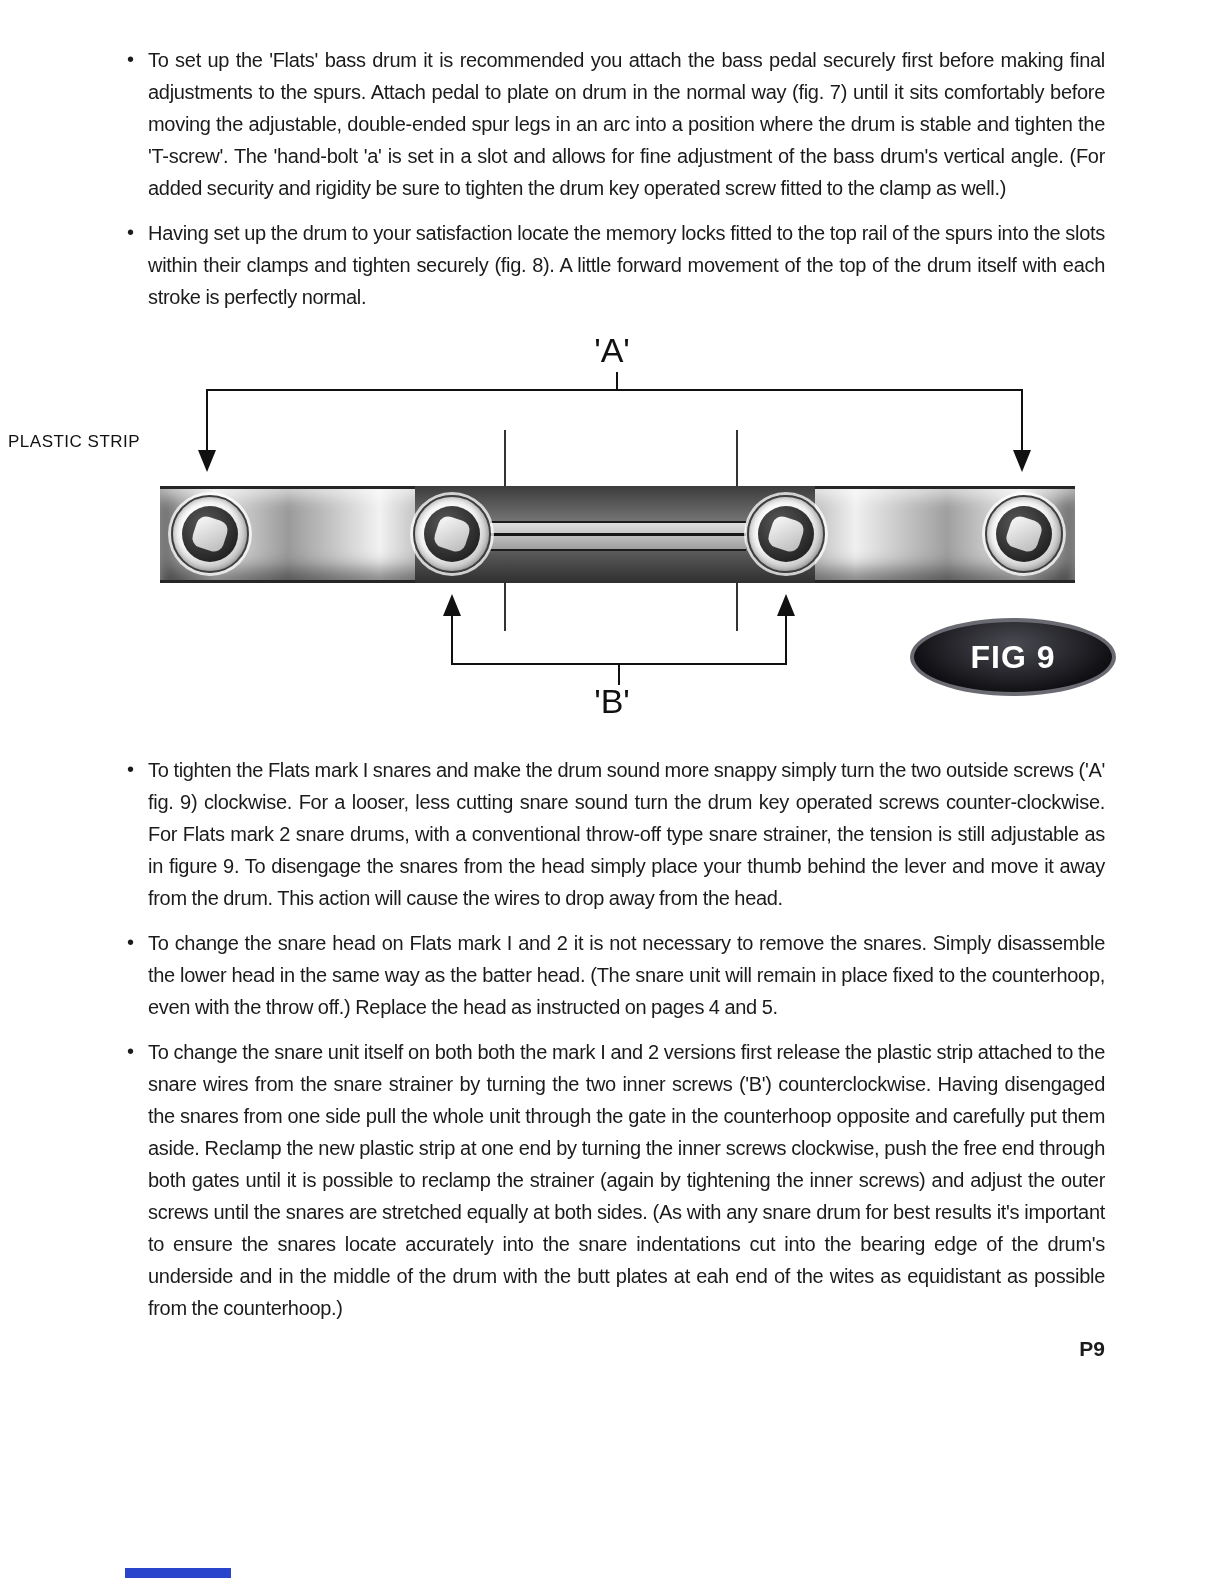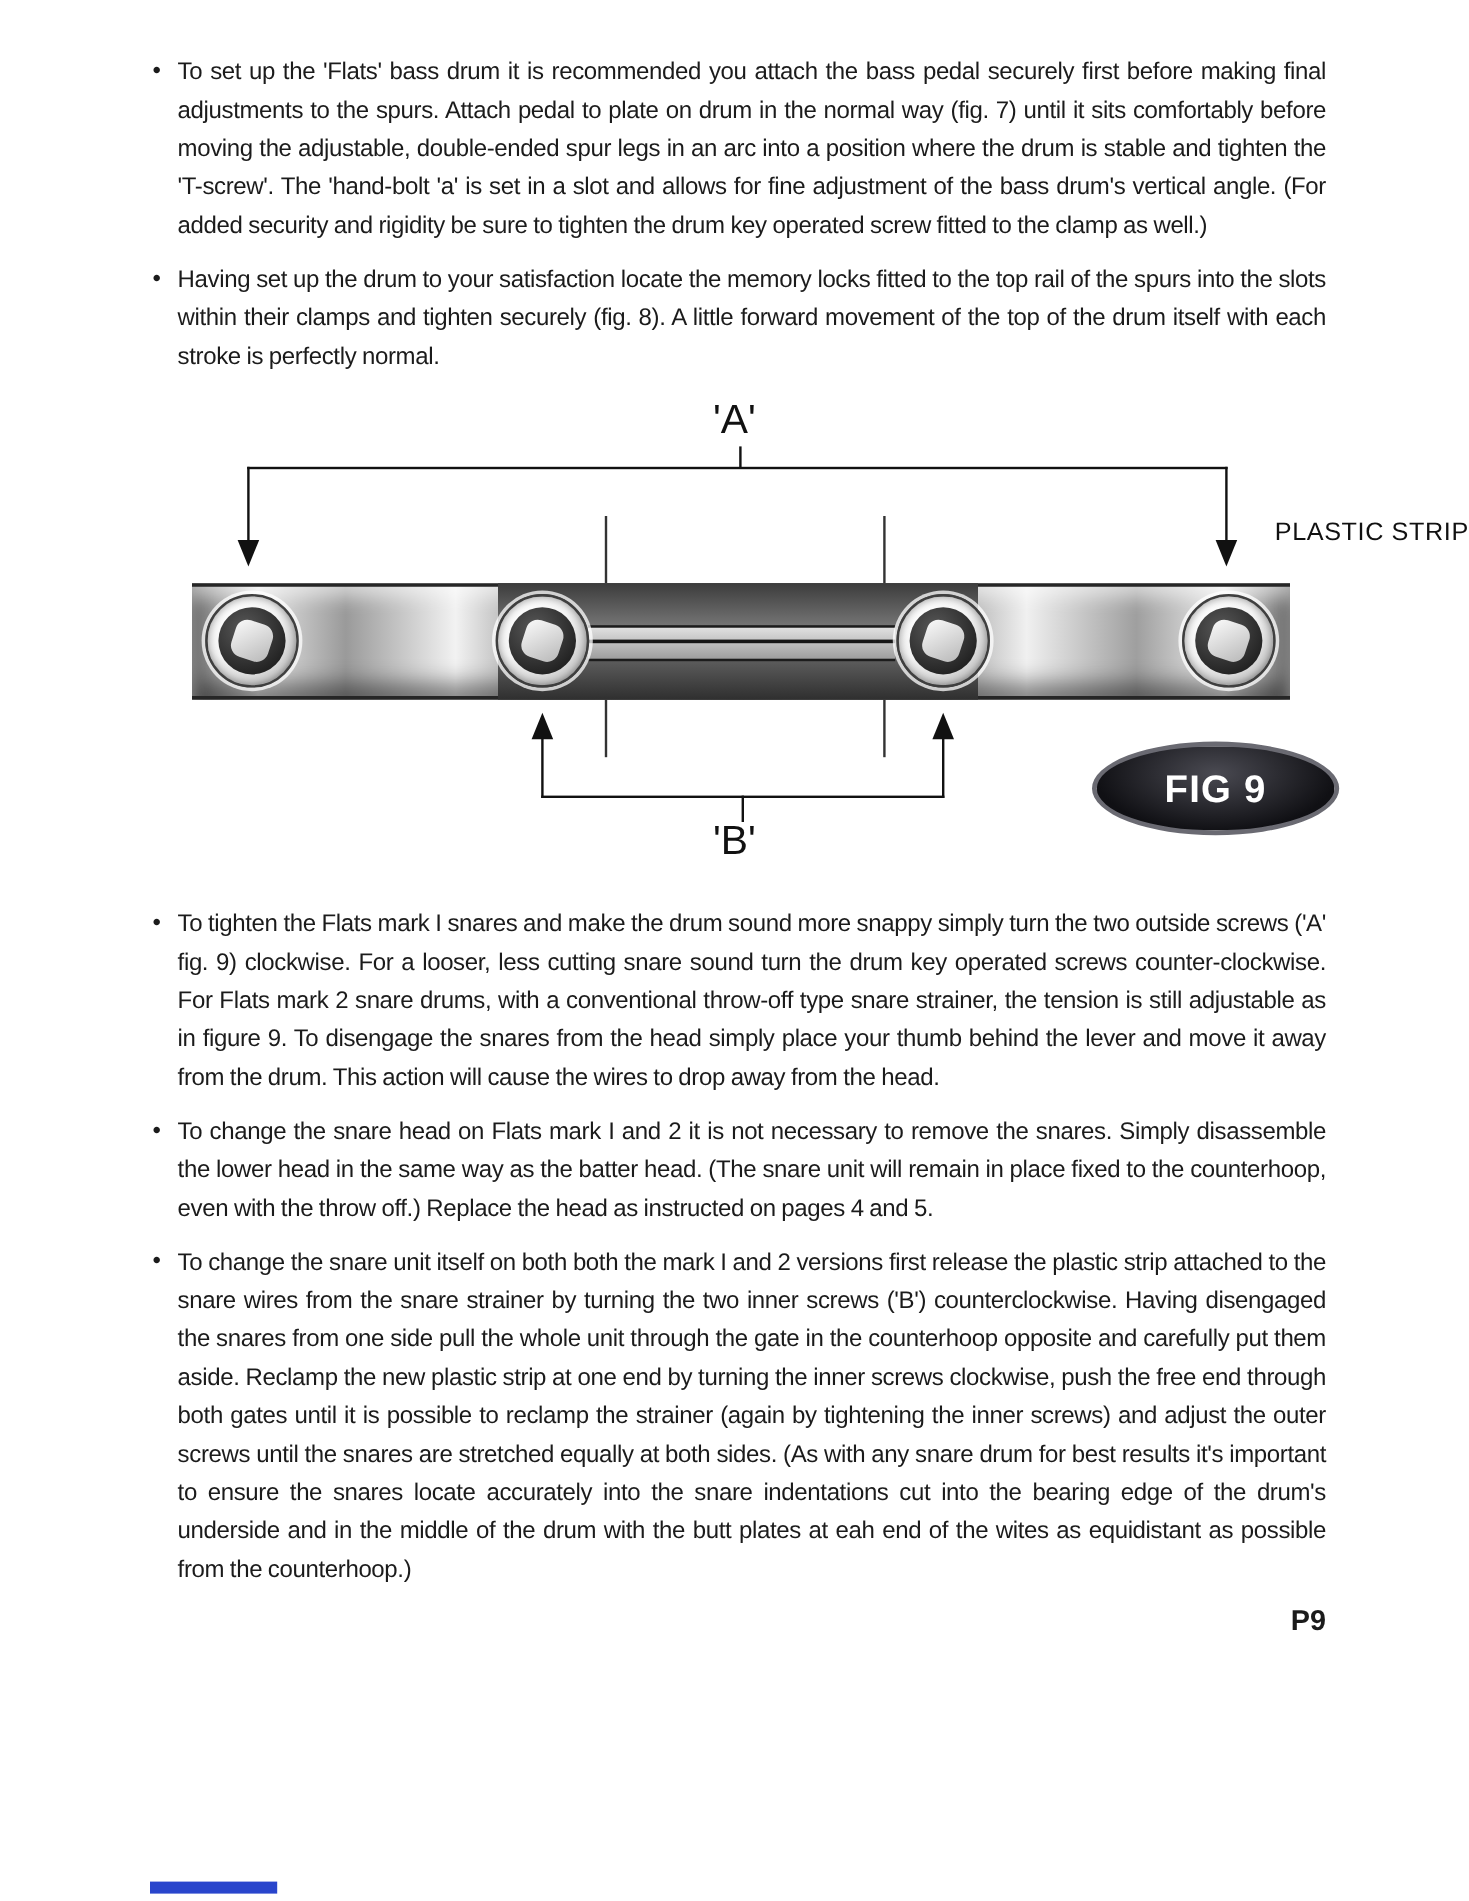--- a/index.html
+++ b/index.html
@@ -32,21 +32,21 @@
     position:absolute; width:0; height:0;
     border-left:9px solid transparent; border-right:9px solid transparent;
     border-top:22px solid #111;
   }
   .arrow-up {
     position:absolute; width:0; height:0;
     border-left:9px solid transparent; border-right:9px solid transparent;
     border-bottom:22px solid #111;
   }
   .fig-label { position:absolute; left:0; right:0; text-align:center; font-size:34px; color:#111; }
-  .strip-label { position:absolute; left:8px; right:0; text-align:right; top:106px; font-size:21px; letter-spacing:.5px; color:#111; }
+  .strip-label { position:absolute; left:8px; right:0; text-align:left; top:106px; font-size:17px; letter-spacing:.5px; color:#111; }
 
   .bar {
     position:absolute; left:160px; top:160px; width:915px; height:97px;
     background:
       linear-gradient(90deg, #6a6a6a 0%, #e8e8e8 6%, #9a9a9a 14%, #f2f2f2 24%,
         #8a8a8a 33%, #cfcfcf 42%, #7a7a7a 50%, #d8d8d8 58%, #8f8f8f 67%,
         #f0f0f0 76%, #9f9f9f 86%, #ededed 94%, #6a6a6a 100%);
     box-shadow: inset 0 3px 0 #262626, inset 0 -3px 0 #262626,
                 inset 0 12px 14px rgba(255,255,255,.55),
                 inset 0 -14px 18px rgba(0,0,0,.45);
@@ -82,21 +82,21 @@
   .badge {
     position:absolute; left:910px; top:292px; width:206px; height:78px;
     border-radius:103px / 39px;
     background: radial-gradient(ellipse at 50% 32%, #4a4a52 0%, #101014 72%);
     border:4px solid #6a6a72;
     box-sizing:border-box;
     display:flex; align-items:center; justify-content:center;
     color:#ffffff; font-weight:bold; font-size:32px; letter-spacing:1px;
   }
 
-  .page-number { text-align:right; font-weight:bold; font-size:24px; margin-top:2px; }
+  .page-number { text-align:right; font-weight:bold; font-size:21px; margin-top:2px; }
   .footer-bar { position:absolute; left:125px; top:1568px; width:106px; height:10px; background:#2945cc; }
 </style>
 </head>
 <body>
 
 <div class="content">
 
   <div class="bullet">
     <span class="dot">•</span>
     <span>To set up the 'Flats' bass drum it is recommended you attach the bass pedal securely first before making final adjustments to the spurs. Attach pedal to plate on drum in the normal way (fig. 7) until it sits comfortably before moving the adjustable, double-ended spur legs in an arc into a position where the drum is stable and tighten the 'T-screw'. The 'hand-bolt 'a' is set in a slot and allows for fine adjustment of the bass drum's vertical angle. (For added security and rigidity be sure to tighten the drum key operated screw fitted to the clamp as well.)</span>

